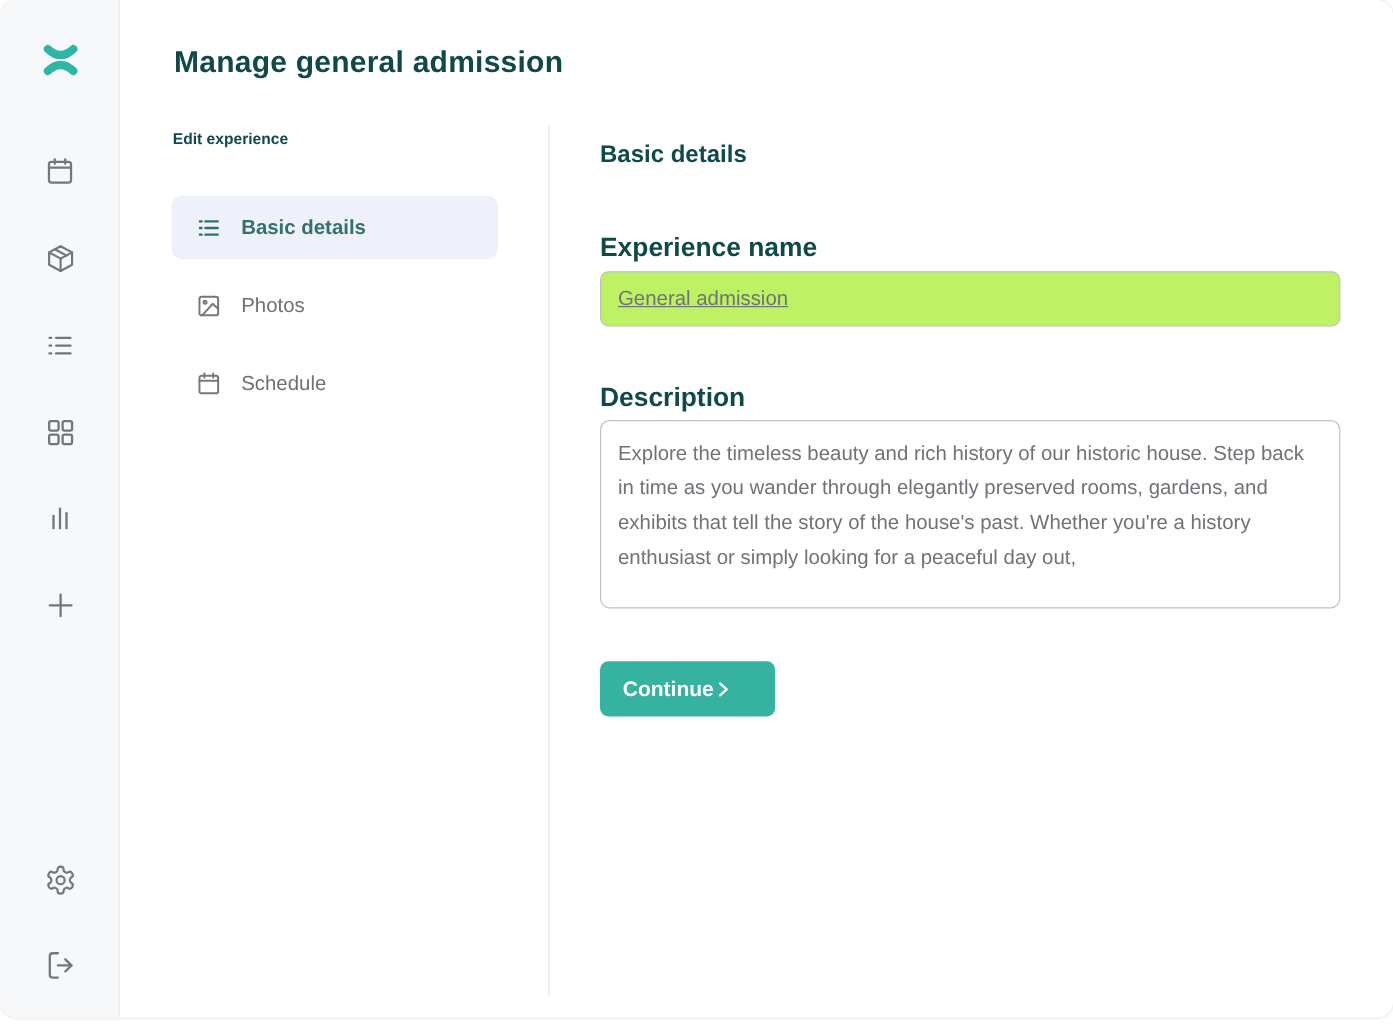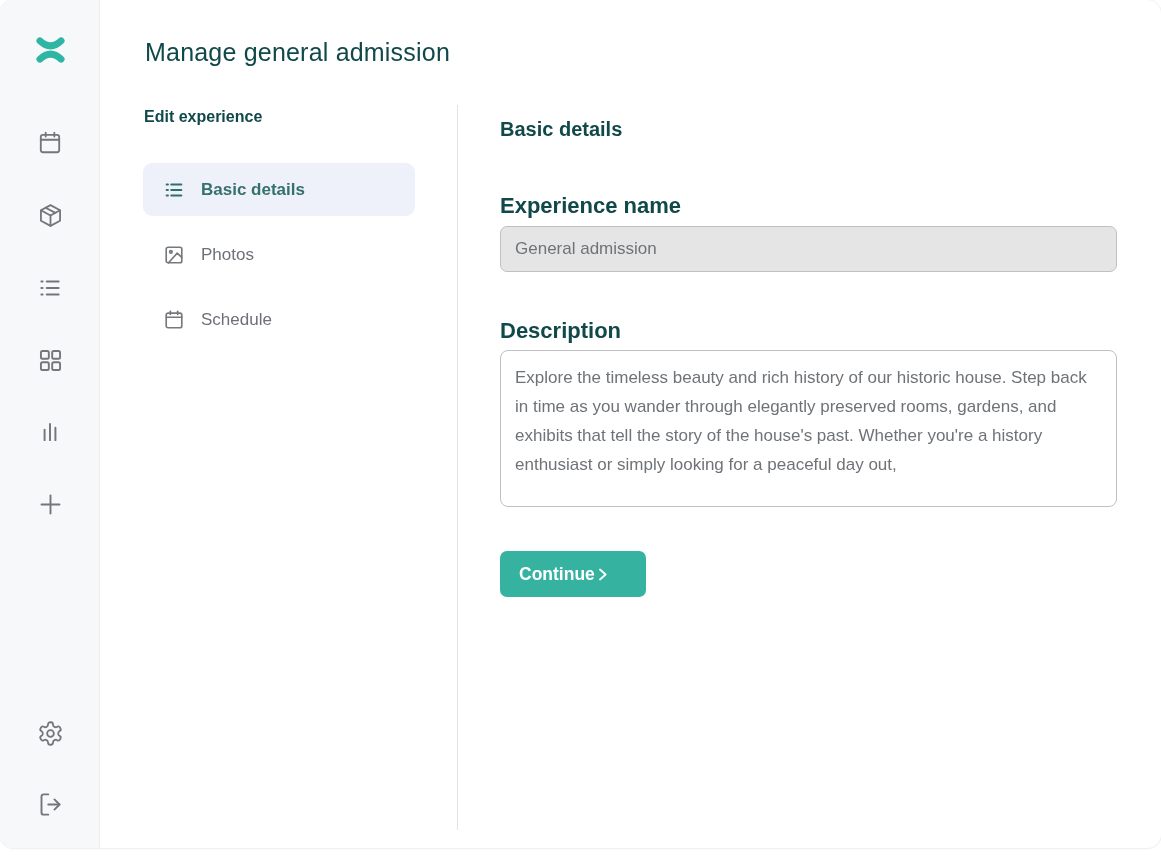--- a/index.html
+++ b/index.html
@@ -28,26 +28,26 @@
     position: absolute; left: 0; width: 100px;
     display: flex; justify-content: center;
     color: #73767a;
     cursor: pointer;
   }
   .side-item svg { display: block; }
   .logo { color: #2fb5a3; }
   
   .page-title {
     position: absolute; left: 145px; top: 38px;
-    font-size: 25px; font-weight: 400; color: #11494a;
+    font-size: 25px; font-weight: 700; color: #11494a;
     letter-spacing: .2px;
   }
   .nav-heading {
     position: absolute; left: 144px; top: 108px;
-    font-size: 16px; font-weight: 700; color: #11494a;
+    font-size: 13px; font-weight: 700; color: #11494a;
   }
   .nav-list {
     position: absolute; left: 143px; top: 163px; width: 272px;
   }
   .nav-item {
     display: flex; align-items: center;
     height: 53px; margin-bottom: 12px;
     padding-left: 20px;
     border-radius: 9px;
     color: #6d7177;
@@ -71,22 +71,23 @@
   }
   .label-name { top: 193px; }
   .label-desc { top: 318px; }
   .text-input {
     position: absolute; left: 500px; top: 226px;
     width: 617px; height: 46px;
     border: 1px solid #bec1c4; border-radius: 7px;
     padding: 0 14px;
     font-family: "Liberation Sans", sans-serif;
     font-size: 17px; color: #6f7378;
-    background: #e5e5e5;
+    background: #bef264;
     outline: none;
+    text-decoration: underline;
   }
   .text-area {
     position: absolute; left: 500px; top: 350px;
     width: 617px; height: 157px;
     border: 1px solid #bec1c4; border-radius: 8px;
     padding: 12px 14px;
     font-family: "Liberation Sans", sans-serif;
     font-size: 17px; line-height: 29px; color: #6f7378;
     background: #ffffff;
     resize: none; outline: none; overflow: hidden;

